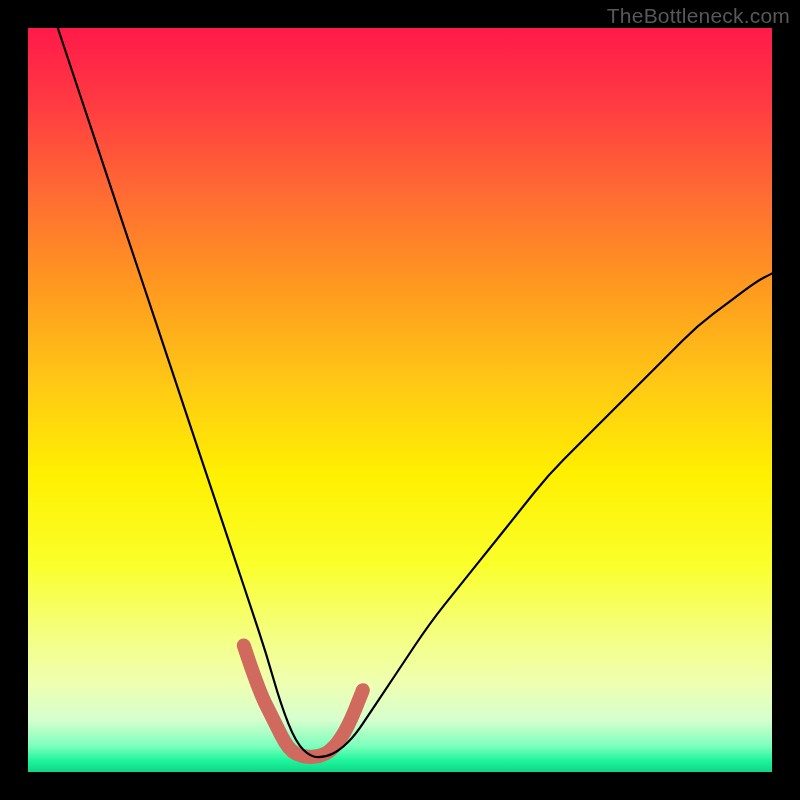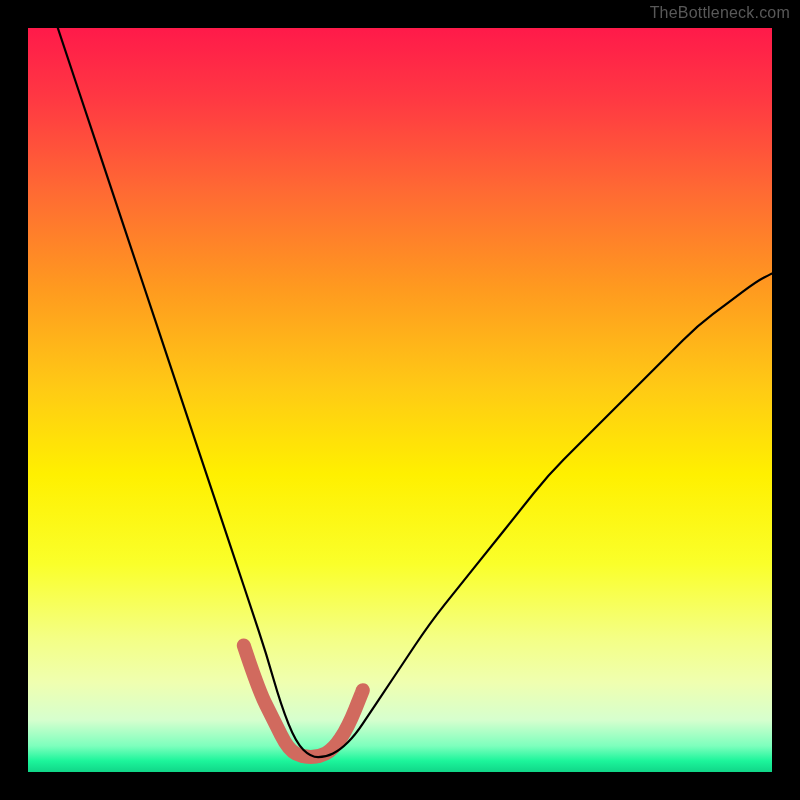--- a/index.html
+++ b/index.html
@@ -30,21 +30,21 @@
   }
   .curve-svg {
     position: absolute;
     inset: 0;
   }
   .watermark {
     position: absolute;
     top: 4px;
     right: 10px;
     color: #585858;
-    font-size: 16px;
+    font-size: 21px;
     font-weight: 500;
     letter-spacing: 0.2px;
     user-select: none;
   }
 </style>
 </head>
 <body>
 
 <div class="frame">
 

